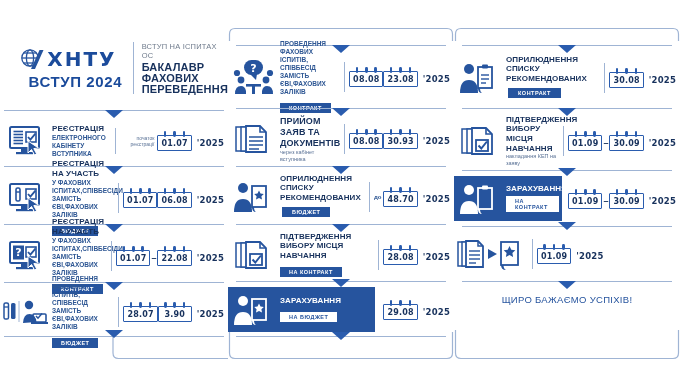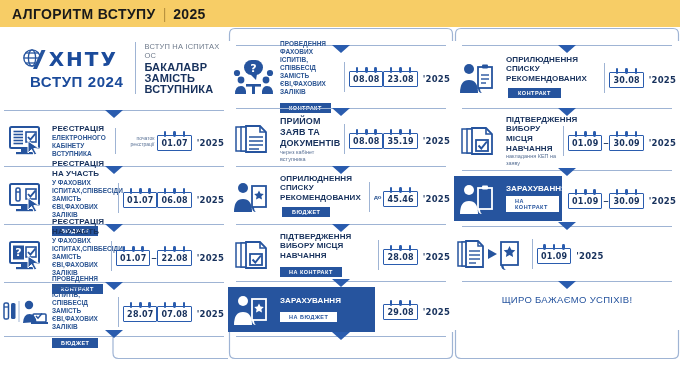--- a/index.html
+++ b/index.html
@@ -158,27 +158,20 @@
     font-size:9.5px;font-weight:normal;color:#26549e;letter-spacing:.3px;
   }
 
   svg{display:block;}
 </style>
 </head>
 <body>
 
 <div class="page">
 
-  <div class="header">
-    <div class="header-inner">
-      <span class="header-title">АЛГОРИТМ ВСТУПУ</span>
-      <span class="header-sep">|</span>
-      <span class="header-year">2025</span>
-    </div>
-  </div>
 
   <div class="bracket" style="left:228px;top:27px;">
     <svg width="226" height="14" viewBox="0 0 226 14">
       <path d="M1.5 14 L1.5 7 Q1.5 1.5 7 1.5 L219 1.5 Q224.5 1.5 224.5 7 L224.5 14" fill="none" stroke="#9fb4d4" stroke-width="1.2"></path>
     </svg>
   </div>
   <div class="bracket" style="left:454px;top:27px;">
     <svg width="226" height="14" viewBox="0 0 226 14">
       <path d="M1.5 14 L1.5 7 Q1.5 1.5 7 1.5 L219 1.5 Q224.5 1.5 224.5 7 L224.5 14" fill="none" stroke="#9fb4d4" stroke-width="1.2"></path>
     </svg>
@@ -216,22 +209,22 @@
           </svg>
         </span>
         <span class="logo-word">ХНТУ</span>
       </div>
       <div class="logo-sub">ВСТУП 2024</div>
     </div>
     <div class="logo-divider"></div>
     <div class="logo-right">
       <div class="cap">ВСТУП НА ІСПИТАХ ОС</div>
       <div class="deg">БАКАЛАВР</div>
-      <div class="deg">ЗАМІСТЬ</div>
-      <div class="deg">ВСТУПНИКА</div>
+      <div class="deg">ФАХОВИХ</div>
+      <div class="deg">ПЕРЕВЕДЕННЯ</div>
     </div>
   </div>
 
   <div class="rule" style="left:4px;top:110px;width:220px;"></div>
   <div class="arrow" style="left:105px;top:110px;"></div>
 
   <div class="step" style="top:119px;width:228px;height:44px;">
     <div class="icon-cell">
       <svg width="36" height="32" viewBox="0 0 36 32">
         <rect x="2" y="2" width="29" height="21" rx="1.5" fill="none" stroke="#26549e" stroke-width="2"></rect>
@@ -390,21 +383,21 @@
               <i></i>
             </div>
           <div class="num">28.07</div>
         </div>
         <div class="cal">
           <div class="rings">
               <i></i>
               <i></i>
               <i></i>
             </div>
-          <div class="num">07.08</div>
+          <div class="num">3.90</div>
         </div>
       </div>
       <span class="year">'2025</span>
     </div>
   </div>
 
   <div class="rule" style="left:4px;top:336px;width:220px;"></div>
   <div class="arrow" style="left:105px;top:330px;"></div>
 
   <div class="rule" style="left:236px;top:45px;width:210px;"></div>
@@ -486,21 +479,21 @@
               <i></i>
             </div>
           <div class="num">08.08</div>
         </div>
         <div class="cal">
           <div class="rings">
               <i></i>
               <i></i>
               <i></i>
             </div>
-          <div class="num">35.19</div>
+          <div class="num">30.93</div>
         </div>
       </div>
       <span class="year">'2025</span>
     </div>
   </div>
 
   <div class="rule" style="left:236px;top:166px;width:210px;"></div>
   <div class="arrow" style="left:332px;top:166px;"></div>
 
   <div class="step" style="left:228px;top:176px;width:226px;height:42px;">
@@ -519,21 +512,21 @@
     </div>
     <div class="vsep tall"></div>
     <span class="pre-do">до</span>
     <div class="date-cell">
       <div class="cal">
         <div class="rings">
             <i></i>
             <i></i>
             <i></i>
           </div>
-        <div class="num">45.46</div>
+        <div class="num">48.70</div>
       </div>
       <span class="year">'2025</span>
     </div>
   </div>
 
   <div class="rule" style="left:236px;top:224px;width:210px;"></div>
   <div class="arrow" style="left:332px;top:224px;"></div>
 
   <div class="step" style="left:228px;top:233px;width:226px;height:44px;">
     <div class="icon-cell">

